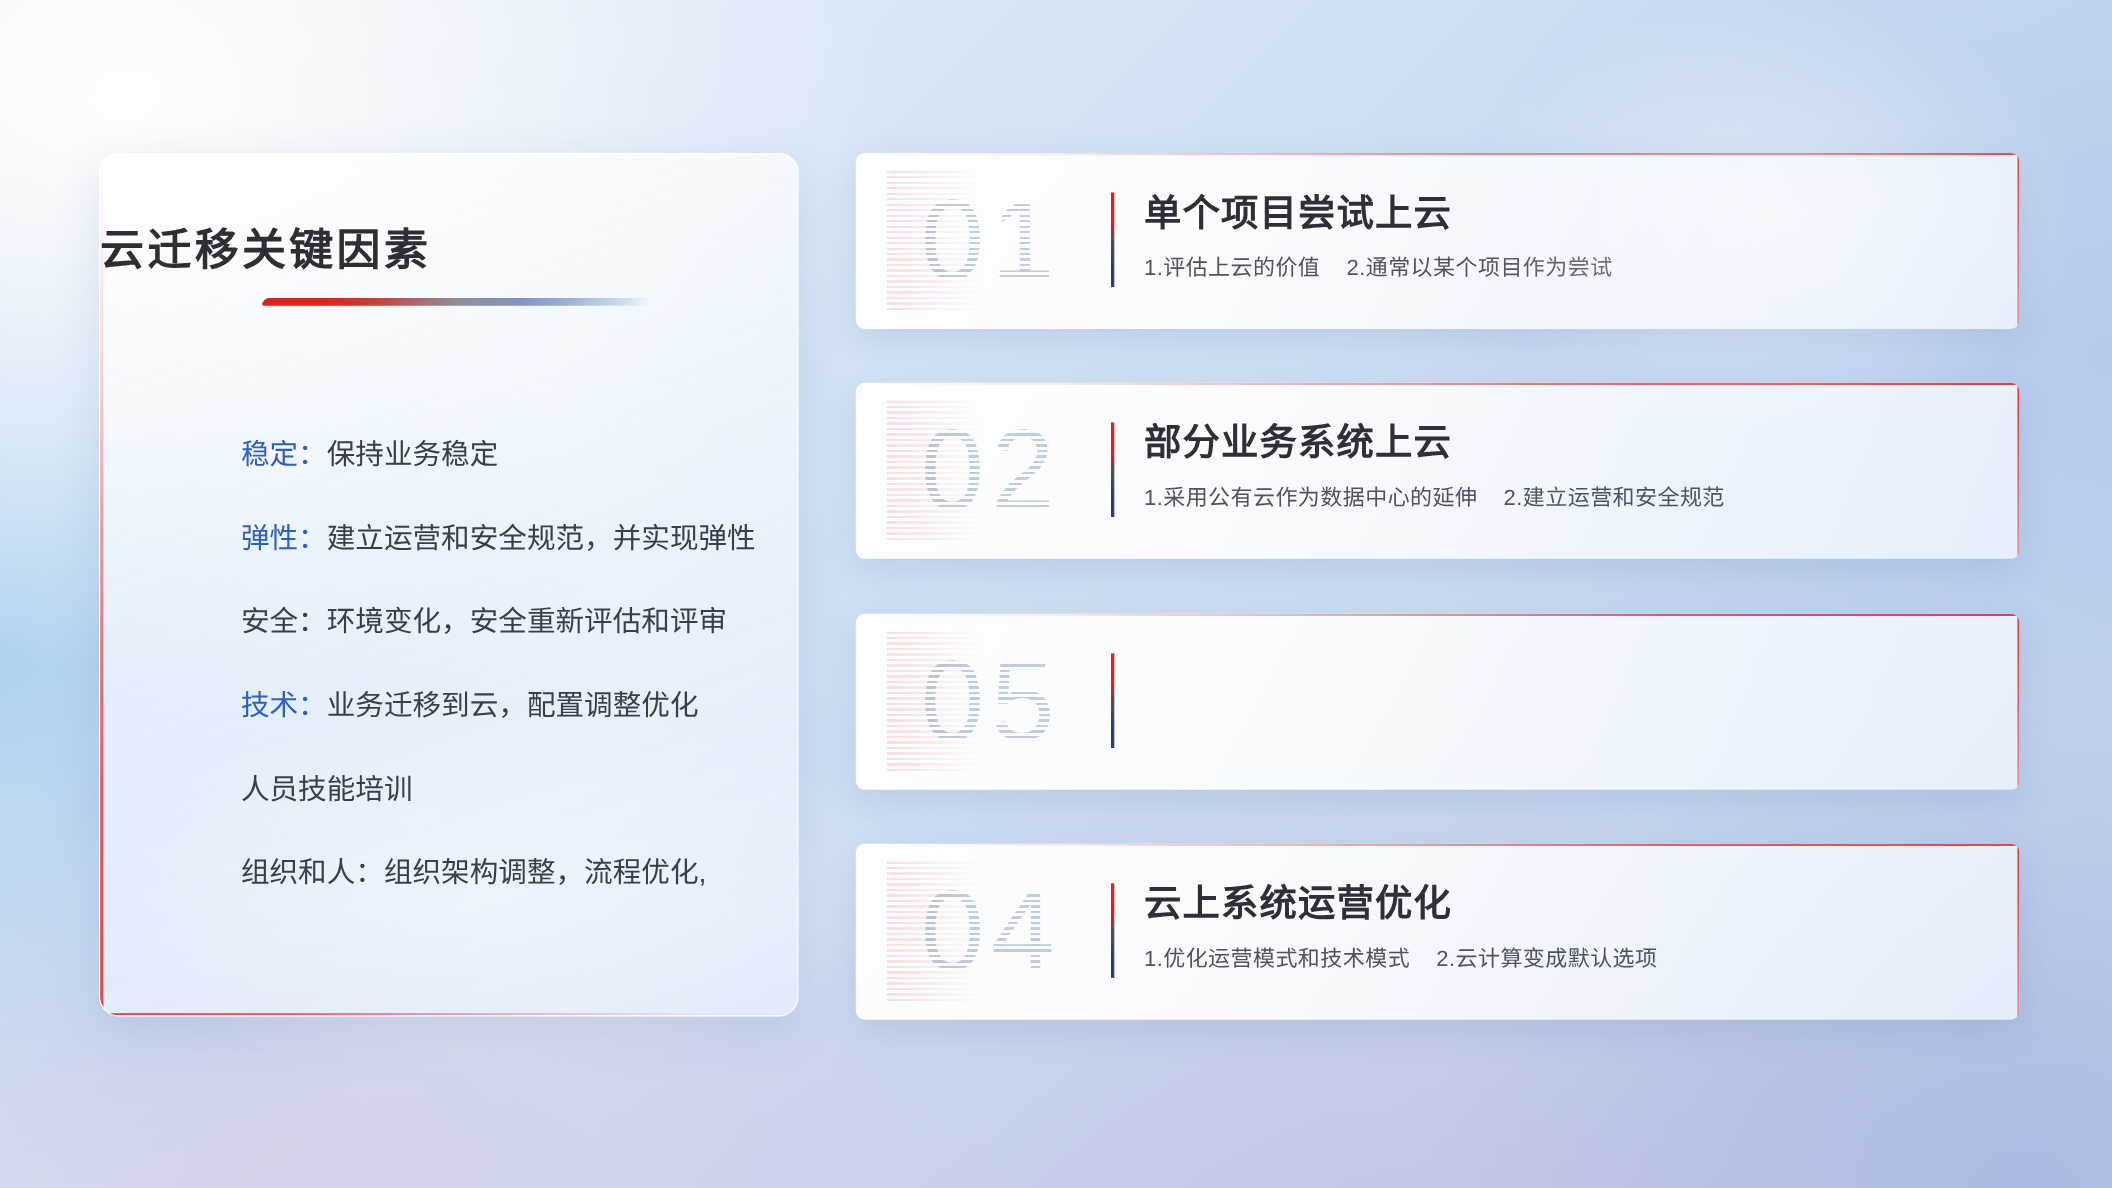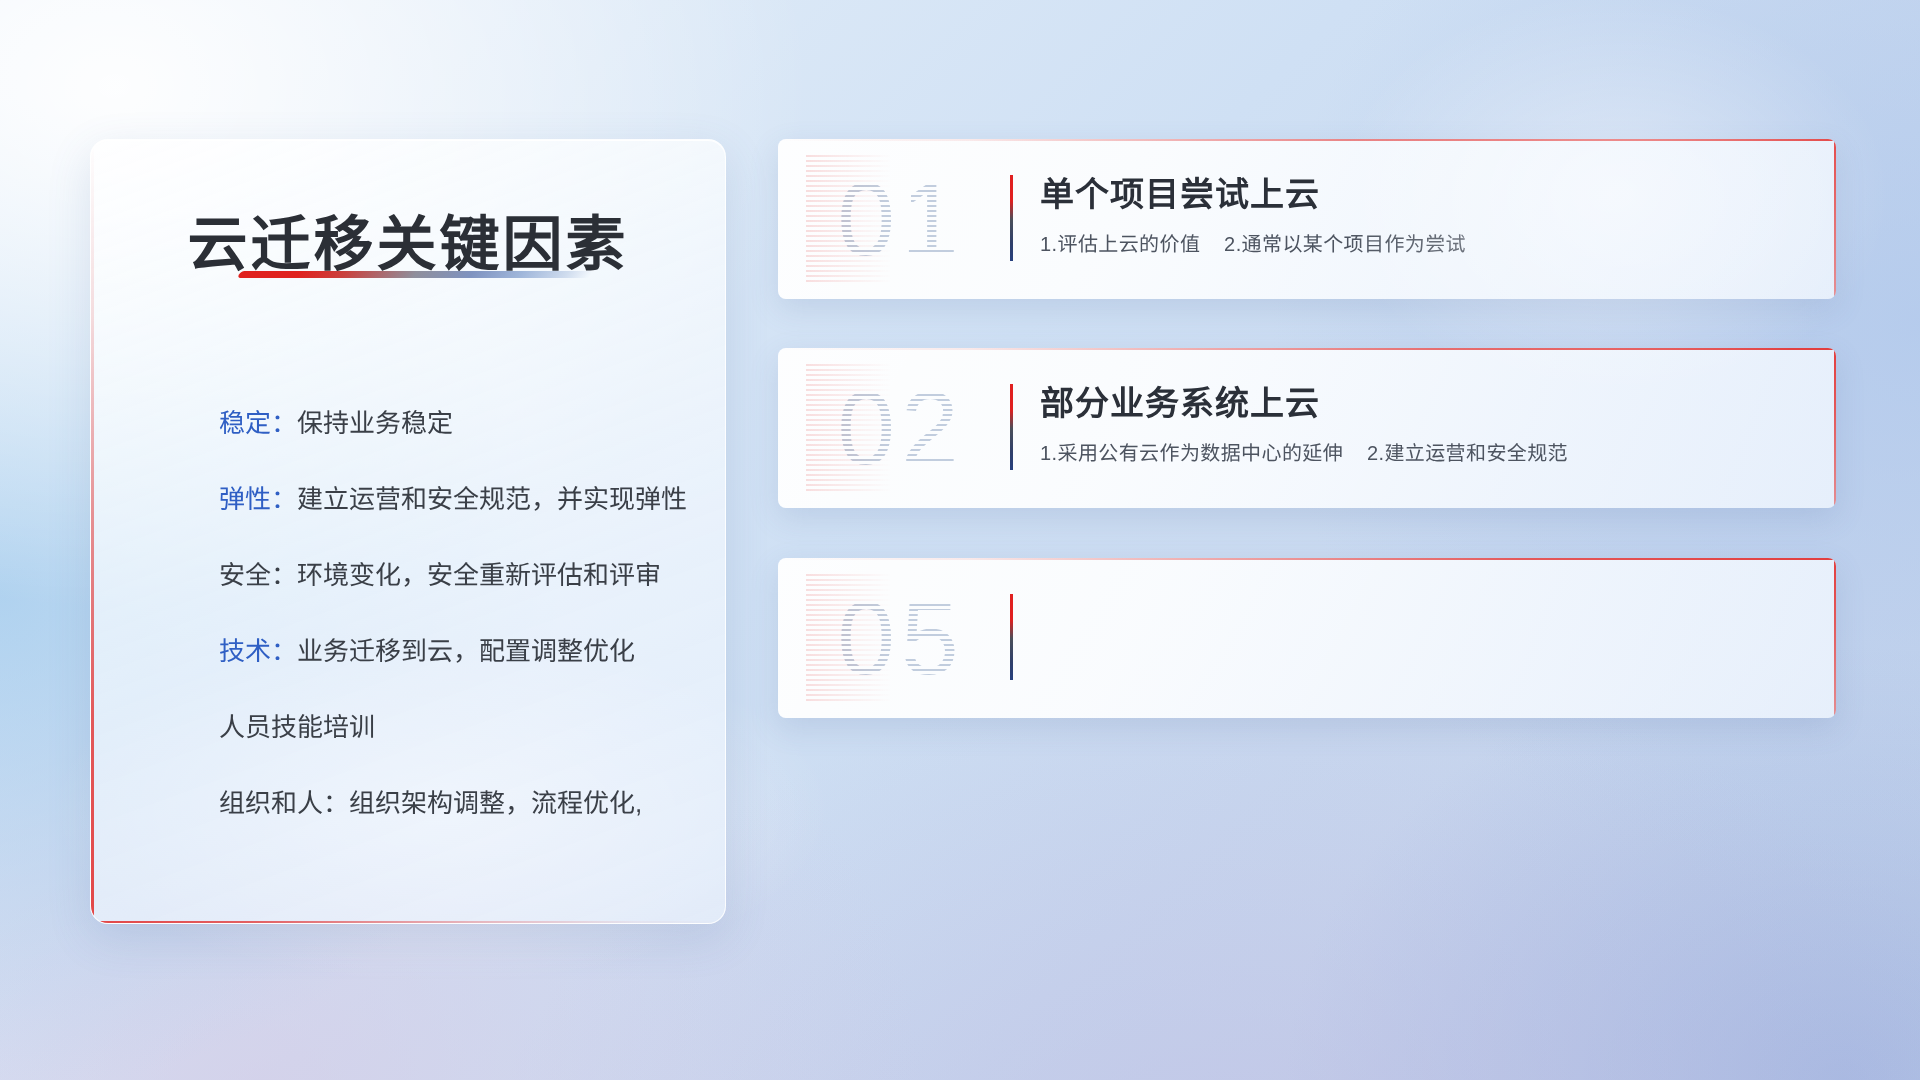--- a/index.html
+++ b/index.html
@@ -72,22 +72,22 @@
       rgba(226,62,62,0.95) 0%,
       rgba(226,62,62,0.80) 26%,
       rgba(226,62,62,0.35) 58%,
       rgba(226,62,62,0.05) 86%,
       rgba(226,62,62,0) 100%);
   }
 
   #card-title{
     position:absolute;
     left:0; right:0; top:55px;
-    text-align:center;
-    font-size:60px;
+    text-align:left;
+    font-size:40px;
     font-weight:700;
     letter-spacing:3px;
     color:#2b2f36;
   }
   #title-rule{
     position:absolute;
     left:148px; top:131px;
     width:352px; height:7px;
     border-radius:4px;
     transform:skewX(-32deg);
@@ -96,21 +96,21 @@
       #c9423f 30%,
       #8f8f9c 50%,
       #7f93c0 66%,
       #9fb6da 80%,
       #cfdcee 93%,
       rgba(207,220,238,0) 100%);
   }
 
   #factor-list{
     position:absolute;
-    left:128px; top:245px;
+    left:128px; top:235px;
     right:40px;
   }
   .factor-row{
     font-size:26px;
     line-height:76px;
     color:#3a3f47;
     white-space:nowrap;
   }
   .factor-row.wrap2{ line-height:76px; }
   .factor-label{ color:#2f5fc4; }
@@ -257,14 +257,24 @@
     </div>
   </article>
 
   <article class="stage-card" style="top:558px;">
     <div class="top-line"></div>
     <div class="right-line"></div>
     <div class="stage-num">05</div>
     <div class="stage-bar"></div>
   </article>
 
+  <article class="stage-card" style="top:767px;">
+    <div class="top-line"></div>
+    <div class="right-line"></div>
+    <div class="stage-num">04</div>
+    <div class="stage-bar"></div>
+    <div class="stage-text">
+      <div class="stage-title">云上系统运营优化</div>
+      <div class="stage-sub">1.优化运营模式和技术模式    2.云计算变成默认选项</div>
+    </div>
+  </article>
 
 </div>
 
 </body></html>

